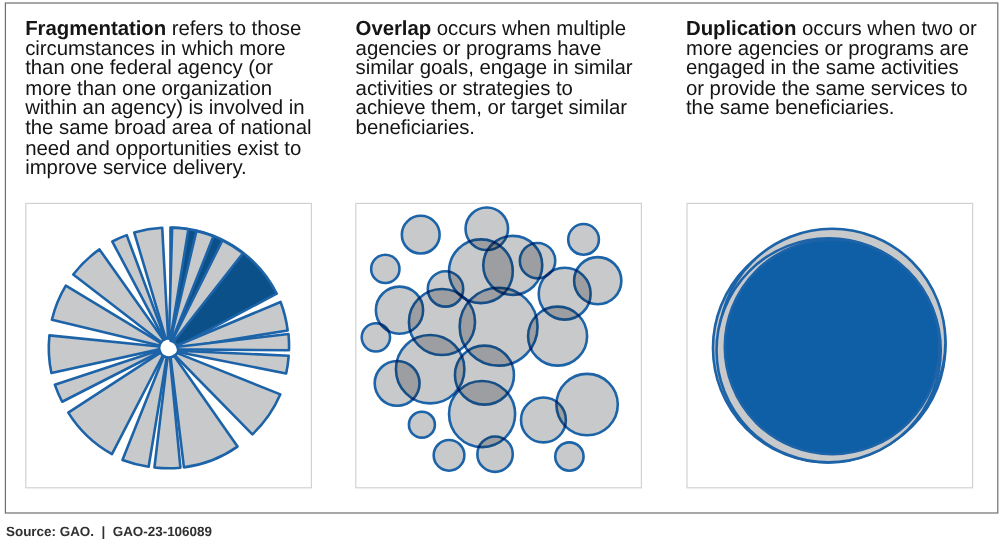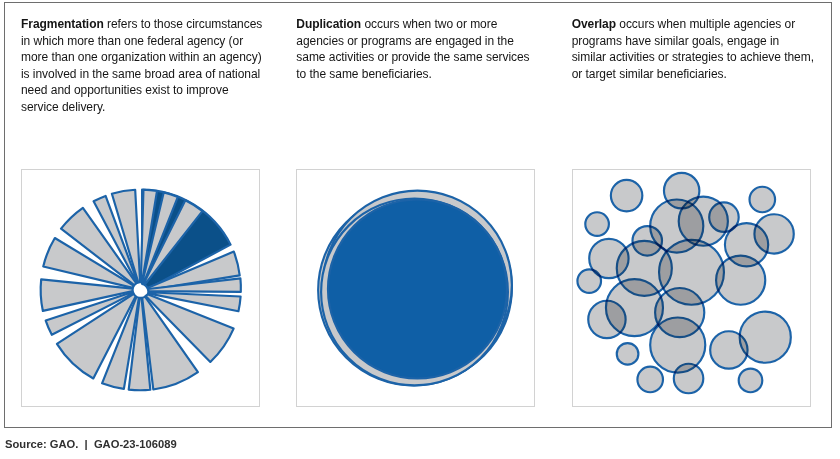--- a/index.html
+++ b/index.html
@@ -36,21 +36,21 @@
 
   .col {
     flex: 1 1 33.333%;
     box-sizing: border-box;
     padding: 13px 16px 0 16px;
     display: flex;
     flex-direction: column;
   }
 
   .blurb {
-    font-size: 12px;
+    font-size: 17px;
     line-height: 16.6px;
     color: #151515;
     letter-spacing: -0.05px;
     min-height: 150px;
     margin: 0;
   }
   .blurb .lead {
     font-weight: bold;
   }
 
@@ -131,36 +131,20 @@
 
             <path d="M 1.9 -7.8 L 23.6 -99.2 A 102 102 0 0 1 38.0 -94.6 L 3.3 -7.3 A 8 8 0 0 0 1.9 -7.8 Z" fill="#c8c9cb"></path>
 
             <path d="M 3.6 -7.2 L 45.6 -91.2 A 102 102 0 0 1 63.0 -80.2 L 5.0 -6.3 A 8 8 0 0 0 3.6 -7.2 Z" fill="#c8c9cb"></path>
           </g>
         </svg>
       </div>
     </div>
 
     <div class="col">
-      <p class="blurb"><span class="lead">Duplication</span><span> occurs when two or more agencies or programs are engaged in the same activities or provide the same services to the same beneficiaries.</span></p>
-
-      <div class="panel">
-        <svg viewBox="0 0 240 240">
-          <g>
-            <circle cx="121" cy="120" r="97" fill="#c8c9cb" stroke="#1c63a8" stroke-width="2.2"></circle>
-            <circle cx="118" cy="122" r="97" fill="#c8c9cb" stroke="#1c63a8" stroke-width="2.2"></circle>
-            <circle cx="122" cy="117" r="96" fill="#c8c9cb" stroke="#1c63a8" stroke-width="2.2"></circle>
-            <circle cx="119" cy="124" r="95" fill="#c8c9cb" stroke="#1c63a8" stroke-width="2.2"></circle>
-            <circle cx="122" cy="121" r="91" fill="#0f5fa6" stroke="#1c63a8" stroke-width="2.2"></circle>
-          </g>
-        </svg>
-      </div>
-    </div>
-
-    <div class="col">
       <p class="blurb"><span class="lead">Overlap</span><span> occurs when multiple agencies or programs have similar goals, engage in similar activities or strategies to achieve them, or target similar beneficiaries.</span></p>
 
       <div class="panel">
         <svg viewBox="0 0 240 240">
           <g class="overlap-group" fill="#c8c9cb" stroke="#1c63a8" stroke-width="2.2">
             <circle cx="54" cy="26" r="16"></circle>
             <circle cx="110" cy="21" r="18"></circle>
             <circle cx="192" cy="30" r="13"></circle>
             <circle cx="24" cy="55" r="12"></circle>
             <circle cx="105" cy="57" r="27"></circle>
@@ -182,16 +166,32 @@
             <circle cx="158" cy="183" r="19"></circle>
             <circle cx="195" cy="170" r="26"></circle>
             <circle cx="78" cy="213" r="13"></circle>
             <circle cx="117" cy="212" r="15"></circle>
             <circle cx="180" cy="214" r="12"></circle>
           </g>
         </svg>
       </div>
     </div>
 
+    <div class="col">
+      <p class="blurb"><span class="lead">Duplication</span><span> occurs when two or more agencies or programs are engaged in the same activities or provide the same services to the same beneficiaries.</span></p>
+
+      <div class="panel">
+        <svg viewBox="0 0 240 240">
+          <g>
+            <circle cx="121" cy="120" r="97" fill="#c8c9cb" stroke="#1c63a8" stroke-width="2.2"></circle>
+            <circle cx="118" cy="122" r="97" fill="#c8c9cb" stroke="#1c63a8" stroke-width="2.2"></circle>
+            <circle cx="122" cy="117" r="96" fill="#c8c9cb" stroke="#1c63a8" stroke-width="2.2"></circle>
+            <circle cx="119" cy="124" r="95" fill="#c8c9cb" stroke="#1c63a8" stroke-width="2.2"></circle>
+            <circle cx="122" cy="121" r="91" fill="#0f5fa6" stroke="#1c63a8" stroke-width="2.2"></circle>
+          </g>
+        </svg>
+      </div>
+    </div>
+
   </div>
 </div>
 
 <div class="source">Source: GAO.  |  GAO-23-106089</div>
 
 </body></html>

